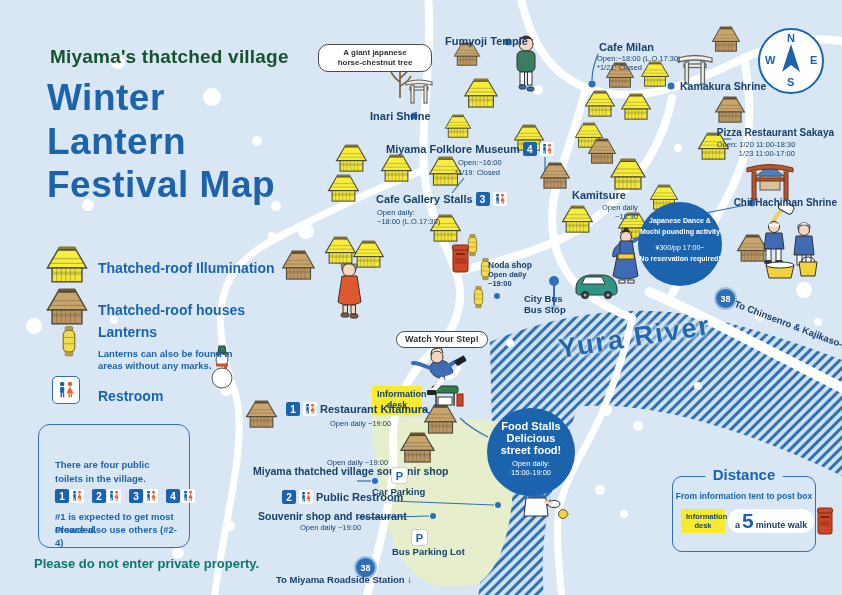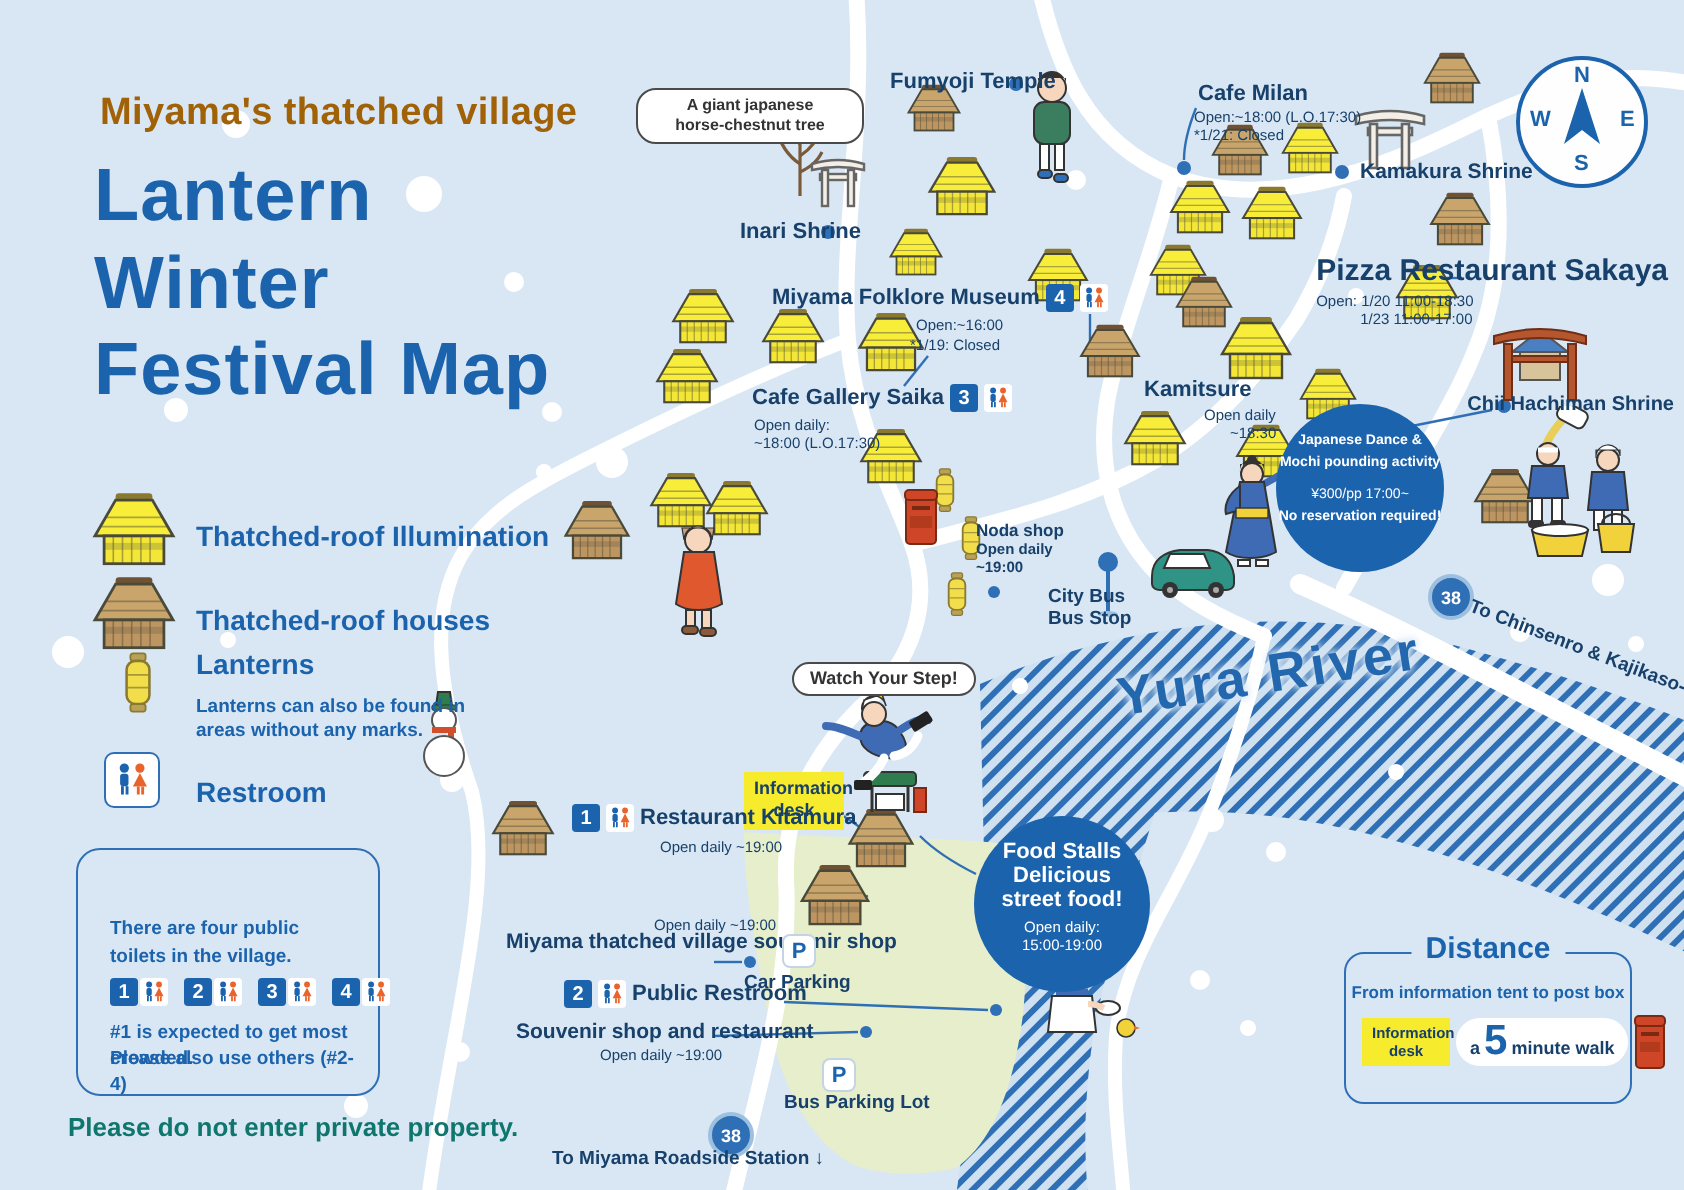--- a/index.html
+++ b/index.html
@@ -2,21 +2,21 @@
 <html><head>
 <meta charset="utf-8">
 <style>
   html,body{margin:0;padding:0;background:#b9c9d8;}
   .canvas{position:relative;width:842px;height:595px;background:#d9e7f4;overflow:hidden;
     font-family:"Liberation Sans",sans-serif;}
   .abs{position:absolute;}
   .layer{position:absolute;left:0;top:0;width:842px;height:595px;pointer-events:none;}
   .snow{position:absolute;background:#fff;border-radius:50%;}
   
-  .kicker{font-size:19px;font-weight:bold;color:#a16207;letter-spacing:.2px;}
+  .kicker{font-size:19px;font-weight:bold;color:#14532d;letter-spacing:.2px;}
   .big-title{font-size:37px;font-weight:bold;color:#1b63ad;line-height:1.18;letter-spacing:.5px;}
   .leg-label{font-size:14px;font-weight:bold;color:#1b63ad;white-space:nowrap;}
   .leg-note{font-size:9.5px;font-weight:bold;color:#1b63ad;line-height:1.3;width:160px;}
   .name{font-size:11px;font-weight:bold;color:#17406b;white-space:nowrap;}
   .name-s{font-size:9.5px;font-weight:bold;color:#17406b;white-space:nowrap;}
   .sub{font-size:7.5px;color:#17406b;white-space:nowrap;}
   .nb{display:inline-flex;align-items:center;justify-content:center;width:14px;height:14px;
       background:#1b63ad;color:#fff;font-size:10px;font-weight:bold;border-radius:2px;flex:none;}
   .wcsq{display:inline-flex;width:14px;height:14px;background:#fff;border-radius:2px;flex:none;}
   .wcgroup{display:inline-flex;gap:1px;}
@@ -566,22 +566,22 @@
         <ellipse cx="46" cy="46" rx="6" ry="3.5" fill="#fff" stroke="#333"></ellipse>
         <path d="M36,44 C40,44 42,45 44,46" stroke="#f6d7bd" stroke-width="3" fill="none"></path>
         <circle cx="55" cy="56" r="4.5" fill="#f1d23a" stroke="#333" stroke-width=".8"></circle>
         <path d="M59,55 l3,1 -3,1 z" fill="#e2702d"></path>
         </svg>
     </div>
   </div>
 
   <div class="abs kicker" style="left:50px;top:46px;">Miyama's thatched village</div>
   <div class="abs big-title" style="left:47px;top:76px;">
+    <div>Winter</div>
     <div>Lantern</div>
-    <div>Winter</div>
     <div>Festival Map</div>
   </div>
 
   <div class="abs" style="left:44px;top:246px;width:46px;height:37px;"><svg viewBox="0 0 40 32" width="100%" height="100%" preserveAspectRatio="none">
         <rect x="12" y="0.5" width="16" height="4" rx="1.5" fill="#8a7a30"></rect>
         <path d="M3,19 L12,3.5 L28,3.5 L37,19 Z" fill="#f8ee3a" stroke="#4a4a3a" stroke-width="1.2"></path>
         <path d="M8,11 h24 M5.5,15 h29" stroke="#4a4a3a" stroke-width="0.8" opacity="0.45"></path>
         <rect x="7" y="19" width="26" height="12" fill="#f3e636" stroke="#4a4a3a" stroke-width="1.2"></rect>
         <path d="M11,19 v12 M15,19 v12 M19,19 v12 M23,19 v12 M27,19 v12" stroke="#4a4a3a" stroke-width="0.7" opacity="0.45"></path>
         <rect x="7" y="22" width="26" height="3" fill="#4a4a3a" opacity="0.22"></rect>
@@ -706,21 +706,21 @@
   <div class="abs name" style="left:445px;top:35px;">Fumyoji Temple</div>
   <div class="abs name" style="left:370px;top:110px;">Inari Shrine</div>
 
   <div class="abs name" style="left:599px;top:41px;">Cafe Milan</div>
   <div class="abs sub" style="left:597px;top:54px;">Open:~18:00 (L.O.17:30)</div>
   <div class="abs sub" style="left:597px;top:63px;">*1/21: Closed</div>
 
   <div class="abs name" style="left:680px;top:80px;font-size:10.5px;">Kamakura Shrine</div>
 
   <div class="abs" style="right:8px;top:127px;text-align:left;">
-    <div class="name" style="font-size:15px;">Pizza Restaurant Sakaya</div>
+    <div class="name" style="font-size:10px;">Pizza Restaurant Sakaya</div>
     <div class="sub" style="margin-top:2px;">Open: 1/20 11:00-18:30</div>
     <div class="sub" style="margin-left:22px;">1/23 11:00-17:00</div>
   </div>
 
   <div class="abs row" style="left:386px;top:142px;">
     <span class="name">Miyama Folklore Museum</span>
     <span class="nb">4</span>
     <span class="wcsq wc">
         <svg viewBox="0 0 20 20" width="100%" height="100%">
           <circle cx="6.5" cy="4.6" r="2.1" fill="#1b63ad"></circle>
@@ -731,21 +731,21 @@
           <path d="M13.6,6.8 L16.8,13 L10.4,13 Z" fill="#e8642c"></path>
           <rect x="12.2" y="13" width="1.3" height="3.6" fill="#e8642c"></rect>
           <rect x="14.2" y="13" width="1.3" height="3.6" fill="#e8642c"></rect>
         </svg>
       </span>
   </div>
   <div class="abs sub" style="left:458px;top:158px;">Open:~16:00</div>
   <div class="abs sub" style="left:455px;top:168px;">*1/19: Closed</div>
 
   <div class="abs row" style="left:376px;top:192px;">
-    <span class="name">Cafe Gallery Saika</span>
+    <span class="name">Cafe Gallery Stalls</span>
     <span class="nb">3</span>
     <span class="wcsq wc">
         <svg viewBox="0 0 20 20" width="100%" height="100%">
           <circle cx="6.5" cy="4.6" r="2.1" fill="#1b63ad"></circle>
           <rect x="4.6" y="7.2" width="3.8" height="5.6" rx="1.3" fill="#1b63ad"></rect>
           <rect x="5" y="12.8" width="1.3" height="3.8" fill="#1b63ad"></rect>
           <rect x="7.1" y="12.8" width="1.3" height="3.8" fill="#1b63ad"></rect>
           <circle cx="13.6" cy="4.6" r="2.1" fill="#e8642c"></circle>
           <path d="M13.6,6.8 L16.8,13 L10.4,13 Z" fill="#e8642c"></path>
           <rect x="12.2" y="13" width="1.3" height="3.6" fill="#e8642c"></rect>

